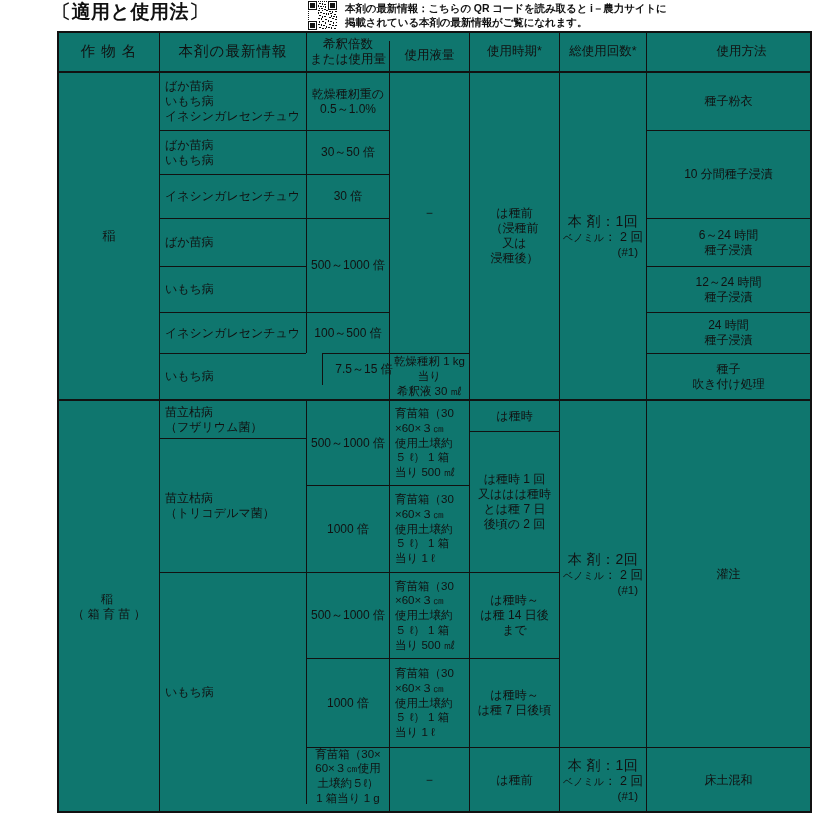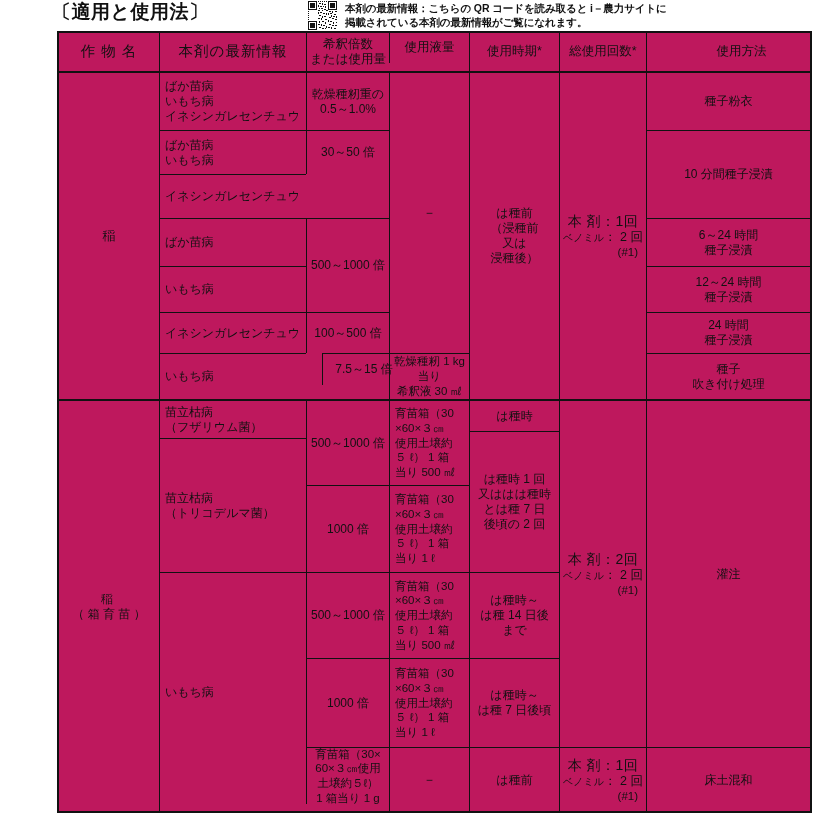--- a/index.html
+++ b/index.html
@@ -63,21 +63,21 @@
 
   
   .tbl-wrap {
     position: absolute;
     left: 57px;
     top: 31px;
     width: 755px;
     height: 782px;
     border: 2px solid #111;
     box-sizing: border-box;
-    background: #be185d;
+    background: #0f766e;
   }
 
   .cell {
     position: absolute;
     box-sizing: border-box;
     display: flex;
     align-items: center;
     justify-content: center;
     text-align: center;
     font-size: 13px;
@@ -230,21 +230,21 @@
       <span class="inner">本剤の最新情報</span>
       </div>
 
     <div class="cell hdr two-line bl" style="left:247px; top:0px; width:83px; height:38px;">
       <div class="inner">
         <div>希釈倍数</div>
         <div>または使用量</div>
       </div>
       </div>
 
-    <div class="cell hdr small bl" style="left:330px; top:0px; width:80px; height:30px;">
+    <div class="cell hdr small bl" style="left:330px; top:8px; width:80px; height:30px;">
       <span class="inner">使用液量</span>
       </div>
 
     <div class="cell hdr small bl" style="left:410px; top:0px; width:90px; height:38px;">
       <span class="inner">使用時期*</span>
       </div>
 
     <div class="cell hdr small bl" style="left:500px; top:0px; width:87px; height:38px;">
       <span class="inner">総使用回数*</span>
       </div>
@@ -296,20 +296,23 @@
       <div class="inner">
         <div>乾燥種籾重の</div>
         <div>0.5～1.0%</div>
       </div>
       </div>
 
     <div class="cell bl bt small-12" style="left:247px; top:97px; width:83px; height:44px;">
       <span class="inner">30～50 倍</span>
       </div>
 
+    <div class="cell bl bt small-12" style="left:247px; top:141px; width:83px; height:44px;">
+      <span class="inner">30 倍</span>
+      </div>
 
     <div class="cell bl bt small-12" style="left:247px; top:185px; width:83px; height:94px;">
       <span class="inner nowrap">500～1000 倍</span>
       </div>
 
     <div class="cell bl bt small-12" style="left:247px; top:279px; width:83px; height:41px;">
       <span class="inner nowrap">100～500 倍</span>
       </div>
 
     <div class="cell bl bt small-12" style="left:263px; top:320px; width:83px; height:32px;">

